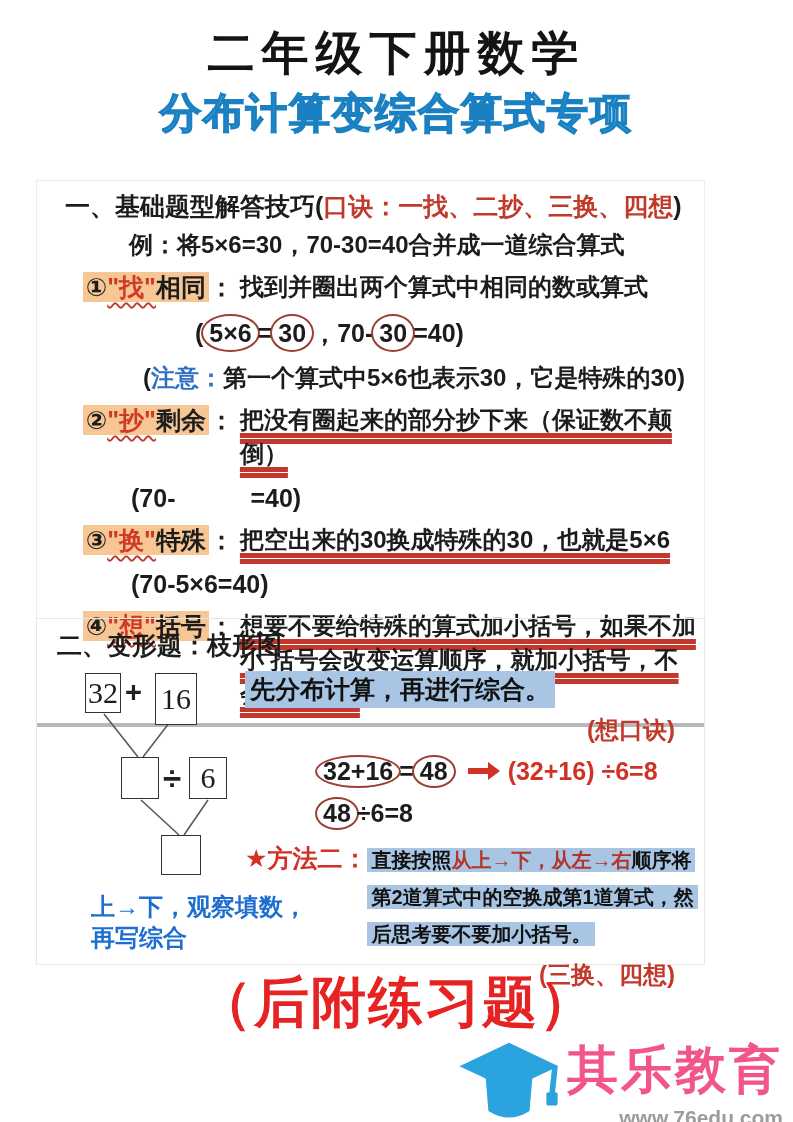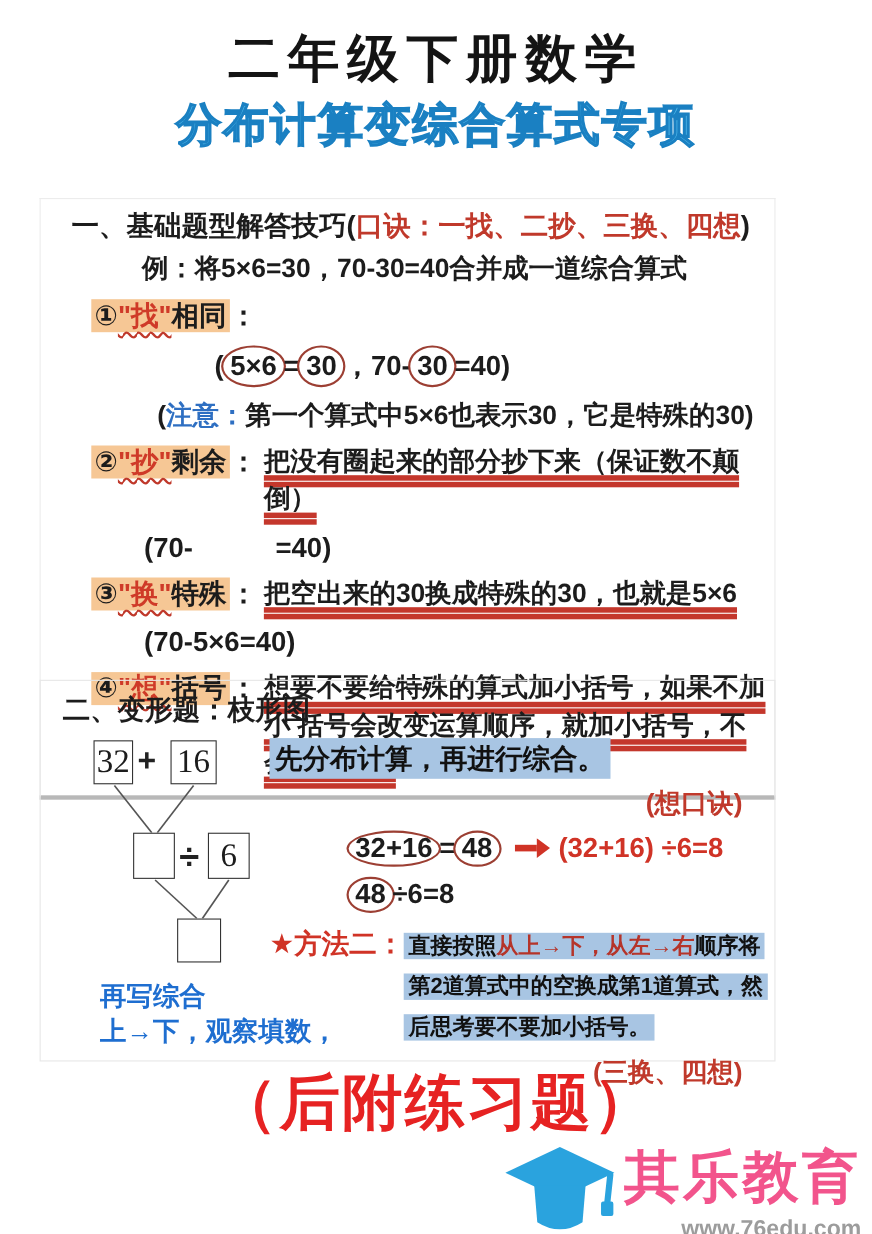--- a/index.html
+++ b/index.html
@@ -61,21 +61,21 @@
   }
   .s2-heading { margin:10px 0 0 20px; font-size:25px; }
 
   .diagram { position:absolute; left:22px; top:46px; width:230px; height:220px; }
   .dbox {
     position:absolute; border:1.6px solid #333; background:#fff;
     display:flex; align-items:center; justify-content:center;
     font-family:"Liberation Serif","DejaVu Serif",serif; font-size:30px; font-weight:normal;
   }
   .b32  { left:26px;  top:8px;   width:36px; height:40px; }
-  .b16  { left:96px;  top:8px;   width:42px; height:40px; }
+  .b16  { left:96px;  top:8px;   width:42px; height:52px; }
   .bmid { left:62px;  top:92px;  width:38px; height:42px; }
   .b6   { left:130px; top:92px;  width:38px; height:42px; }
   .bbot { left:102px; top:170px; width:40px; height:40px; }
   .op { position:absolute; font-size:29px; font-weight:bold; color:#222; }
   .op-plus { left:66px; top:11px; }
   .op-div  { left:104px; top:95px; font-size:33px; }
   .dlines { position:absolute; left:0; top:0; }
   .caption {
     position:absolute; left:54px; top:272px; color:#1e6ed0;
     font-size:24px; line-height:31px; white-space:nowrap;
@@ -121,20 +121,21 @@
 
   <section class="sec1">
     <div class="s-heading">
       <span>一、</span><span>基础题型解答技巧(</span><span class="red">口诀：一找、二抄、三换、四想</span><span>)</span>
     </div>
 
     <div class="example">例：将5×6=30，70-30=40合并成一道综合算式</div>
 
     <div class="step">
       <span class="step-label"><span class="hl"><span>①</span><span class="key">"找"</span><span>相同</span></span><span>：</span></span>
+      <span class="step-desc">找到并圈出两个算式中相同的数或算式</span>
     </div>
 
     <div class="formula">
       <span>(</span><span class="circ">5×6</span><span>=</span><span class="circ">30</span><span>，70-</span><span class="circ">30</span><span>=40)</span>
     </div>
 
     <div class="note">
       <span>(</span><span class="blue">注意：</span><span>第一个算式中5×6也表示30，它是特殊的30)</span>
     </div>
 
@@ -169,22 +170,22 @@
       <div class="dbox b32">32</div>
       <div class="op op-plus">+</div>
       <div class="dbox b16">16</div>
       <div class="dbox bmid"></div>
       <div class="op op-div">÷</div>
       <div class="dbox b6">6</div>
       <div class="dbox bbot"></div>
     </div>
 
     <div class="caption">
+      <div>上→下，观察填数，</div>
       <div>再写综合</div>
-      <div>上→下，观察填数，</div>
     </div>
 
     <div class="rightcol">
       <div class="mrow">
         <span class="mhl">先分布计算，再进行综合。</span>
       </div>
       <div class="hint">(想口诀)</div>
 
       <div class="work">
         <div class="wline">

